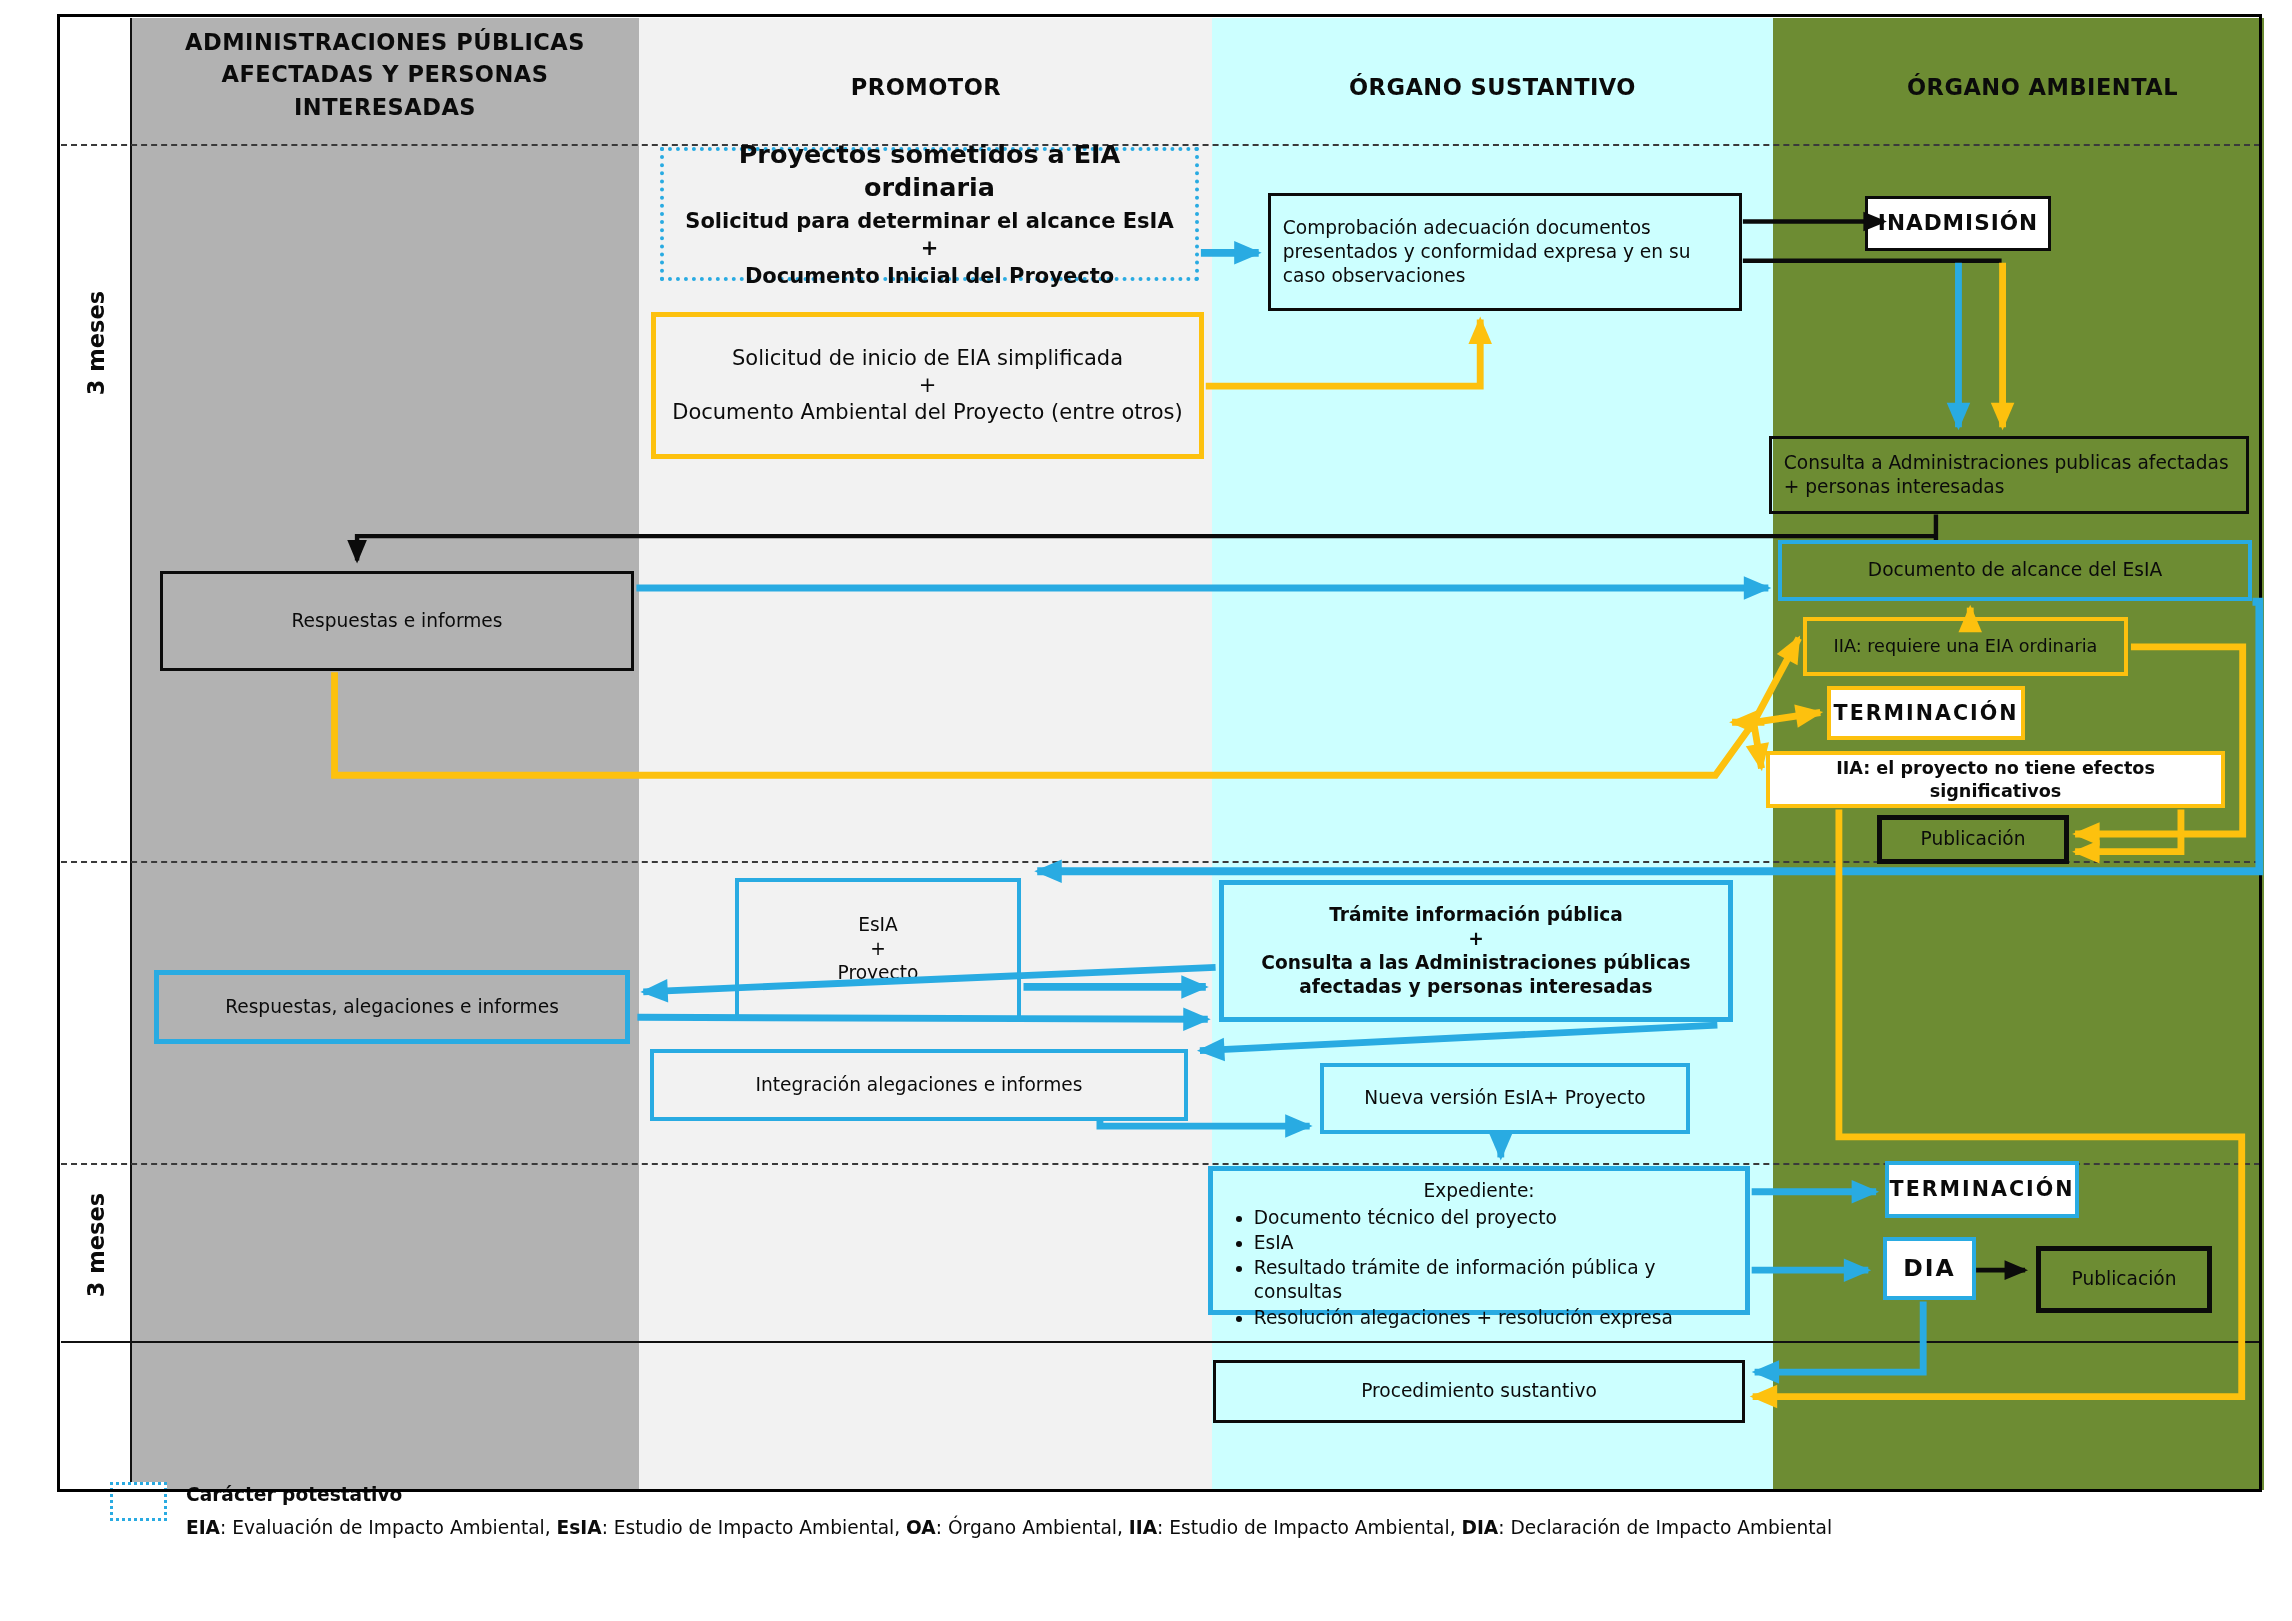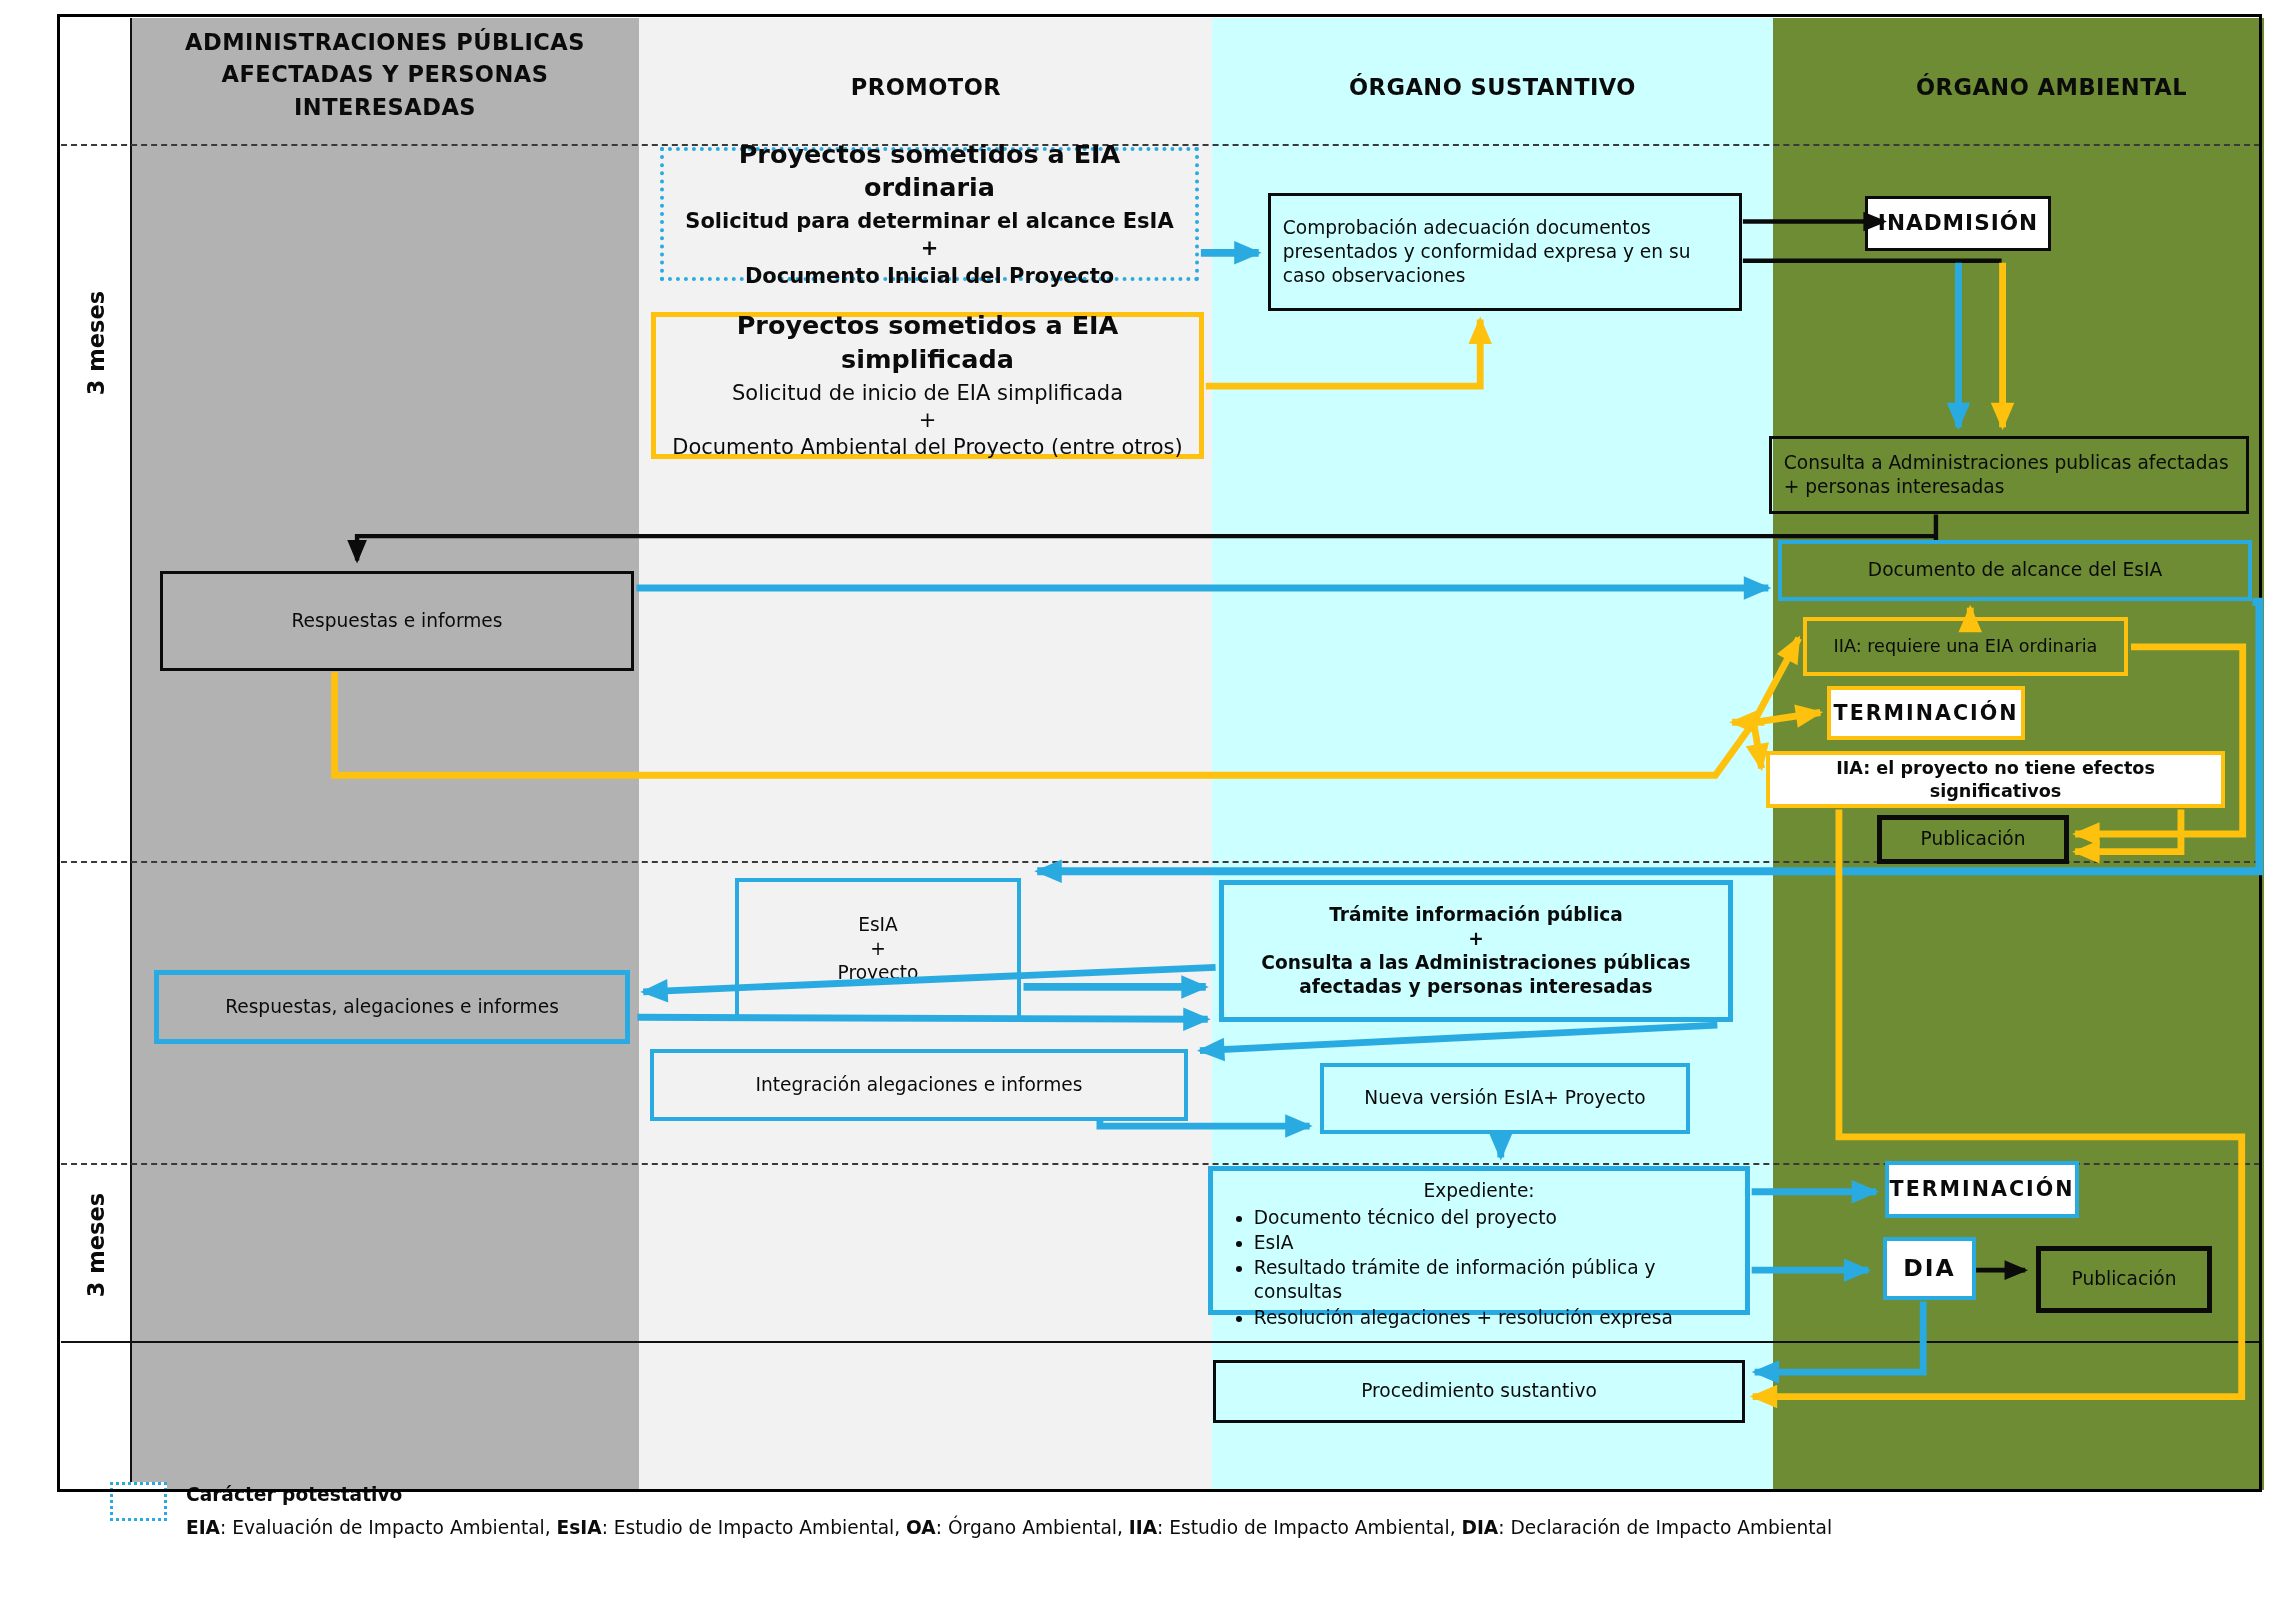--- a/index.html
+++ b/index.html
@@ -12,21 +12,21 @@
   #bg-col3{left:1212px;width:561px;background:#ccffff;}
   #bg-col4{left:1773px;width:491px;background:#6d8c33;}
   #frame{position:absolute;left:57px;top:13.7px;width:2199px;height:1472px;border:3.9px solid #000;z-index:4;pointer-events:none;}
   .hdiv{position:absolute;left:61px;width:2199px;height:0;z-index:1;}
   .dashed{border-top:2px dashed #3a3a3a;}
   .solid{border-top:2px solid #111;}
   .colhead{position:absolute;top:25.5px;z-index:2;text-align:center;font-weight:bold;font-size:22.5px;line-height:1.45;letter-spacing:0.5px;}
   #head1{left:140px;width:490px;}
   #head2{left:649px;width:554px;top:71px;}
   #head3{left:1222px;width:541px;top:71px;}
-  #head4{left:1716px;width:471px;top:71px;text-align:right;}
+  #head4{left:1807px;width:471px;top:71px;}
   .meses{position:absolute;left:61px;width:70px;z-index:2;display:flex;align-items:center;justify-content:center;
          font-weight:bold;font-size:22.5px;}
   .meses span{transform:rotate(-90deg);white-space:nowrap;}
   #meses1{top:196px;height:294px;}
   #meses2{top:1108px;height:274px;}
   .box{position:absolute;z-index:3;box-sizing:border-box;display:flex;flex-direction:column;justify-content:center;
        text-align:center;font-size:18.6px;line-height:1.3;padding:5.9px 11.8px;align-items:center;}
   .b-title{font-weight:bold;font-size:25.5px;margin-bottom:3.9px;}
   .b-sub{font-size:21px;}
   .bold{font-weight:bold;}
@@ -88,21 +88,20 @@
     </div>
 
   <div class="box" id="box-ordinaria">
     <div class="b-title">Proyectos sometidos a EIA ordinaria</div>
     <div class="b-sub">Solicitud para determinar el alcance EsIA</div>
     <div class="b-sub">+</div>
     <div class="b-sub">Documento Inicial del Proyecto</div>
   </div>
 
   <div class="box" id="box-simplificada">
-    <div class="b-title">Proyectos sometidos a EIA simplificada</div>
     <div class="b-sub">Solicitud de inicio de EIA simplificada</div>
     <div class="b-sub">+</div>
     <div class="b-sub">Documento Ambiental del Proyecto (entre otros)</div>
   </div>
 
   <div class="box" id="box-comprobacion">Comprobación adecuación documentos presentados y conformidad expresa y en su caso observaciones</div>
   <div class="box" id="box-inadmision">INADMISIÓN</div>
   <div class="box" id="box-consulta">Consulta a Administraciones publicas afectadas + personas interesadas</div>
   <div class="box" id="box-respuestas">Respuestas e informes</div>
   <div class="box" id="box-doc-alcance">Documento de alcance del EsIA</div>

